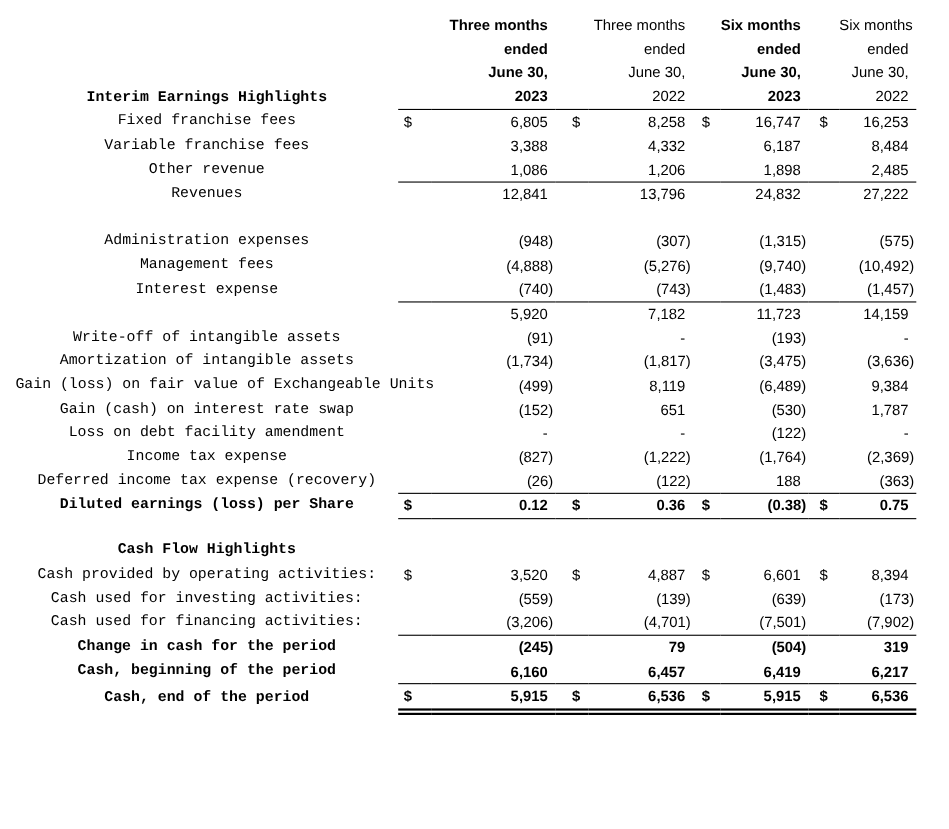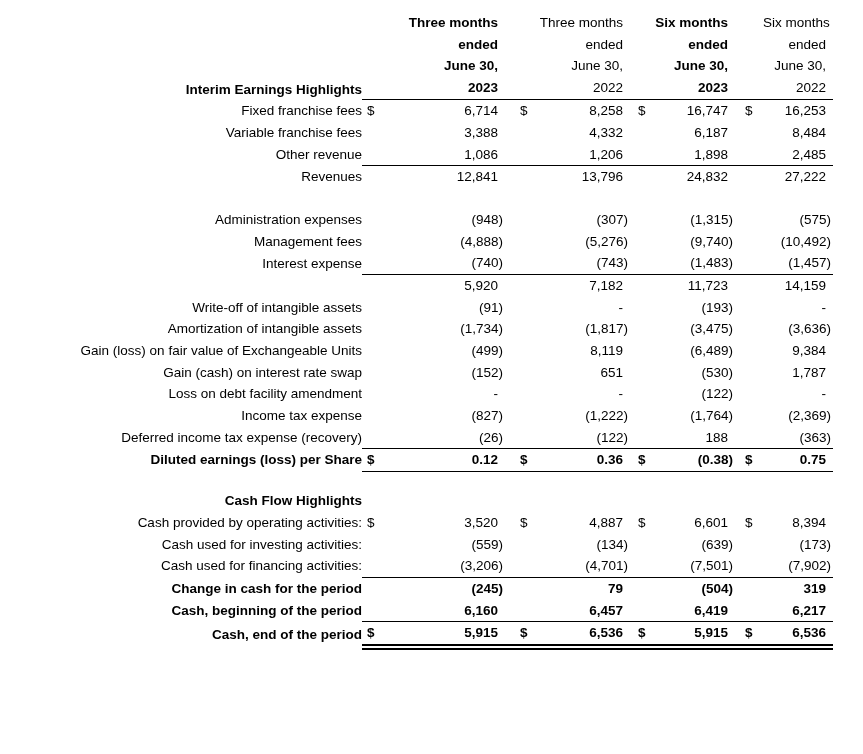--- a/index.html
+++ b/index.html
@@ -33,21 +33,21 @@
   col.c-d3 { width: 28px; }
   col.c-v3 { width: 70px; }
 
   td {
     padding: 0;
     height: 21.7px;
     vertical-align: middle;
     white-space: nowrap;
     font-weight: 400;
   }
-  td.label { text-align: right; overflow: visible; }
+  td.label { text-align: center; overflow: visible; font-family: Liberation Mono, monospace; }
   td.dollar { text-align: left; }
   td.dollar.p0 { padding-left: 5px; }
   td.dollar.p1 { padding-left: 15px; }
   td.dollar.p2 { padding-left: 8px; }
   td.dollar.p3 { padding-left: 10px; }
   td.value { text-align: right; padding-right: 7px; }
   td.value.neg { padding-right: 2px; }
 
   tr.bold td { font-weight: 700; }
 
@@ -111,21 +111,21 @@
           <div>ended</div>
           <div>June 30,</div>
           <div>2022</div>
         </td>
       </tr>
     </thead>
     <tbody>
         <tr>
           <td class="label">Fixed franchise fees</td>
           <td class="dollar p0">$</td>
-          <td class="value">6,714</td>
+          <td class="value">6,805</td>
           <td class="dollar p1">$</td>
           <td class="value">8,258</td>
           <td class="dollar p2">$</td>
           <td class="value">16,747</td>
           <td class="dollar p3">$</td>
           <td class="value">16,253</td>
         </tr>
         <tr>
           <td class="label">Variable franchise fees</td>
           <td class="dollar p0"></td>
@@ -317,21 +317,21 @@
           <td class="dollar p2">$</td>
           <td class="value">6,601</td>
           <td class="dollar p3">$</td>
           <td class="value">8,394</td>
         </tr>
         <tr>
           <td class="label">Cash used for investing activities:</td>
           <td class="dollar p0"></td>
           <td class="value neg">(559)</td>
           <td class="dollar p1"></td>
-          <td class="value neg">(134)</td>
+          <td class="value neg">(139)</td>
           <td class="dollar p2"></td>
           <td class="value neg">(639)</td>
           <td class="dollar p3"></td>
           <td class="value neg">(173)</td>
         </tr>
         <tr>
           <td class="label">Cash used for financing activities:</td>
           <td class="dollar p0 b1"></td>
           <td class="value b1 neg">(3,206)</td>
           <td class="dollar p1 b1"></td>

